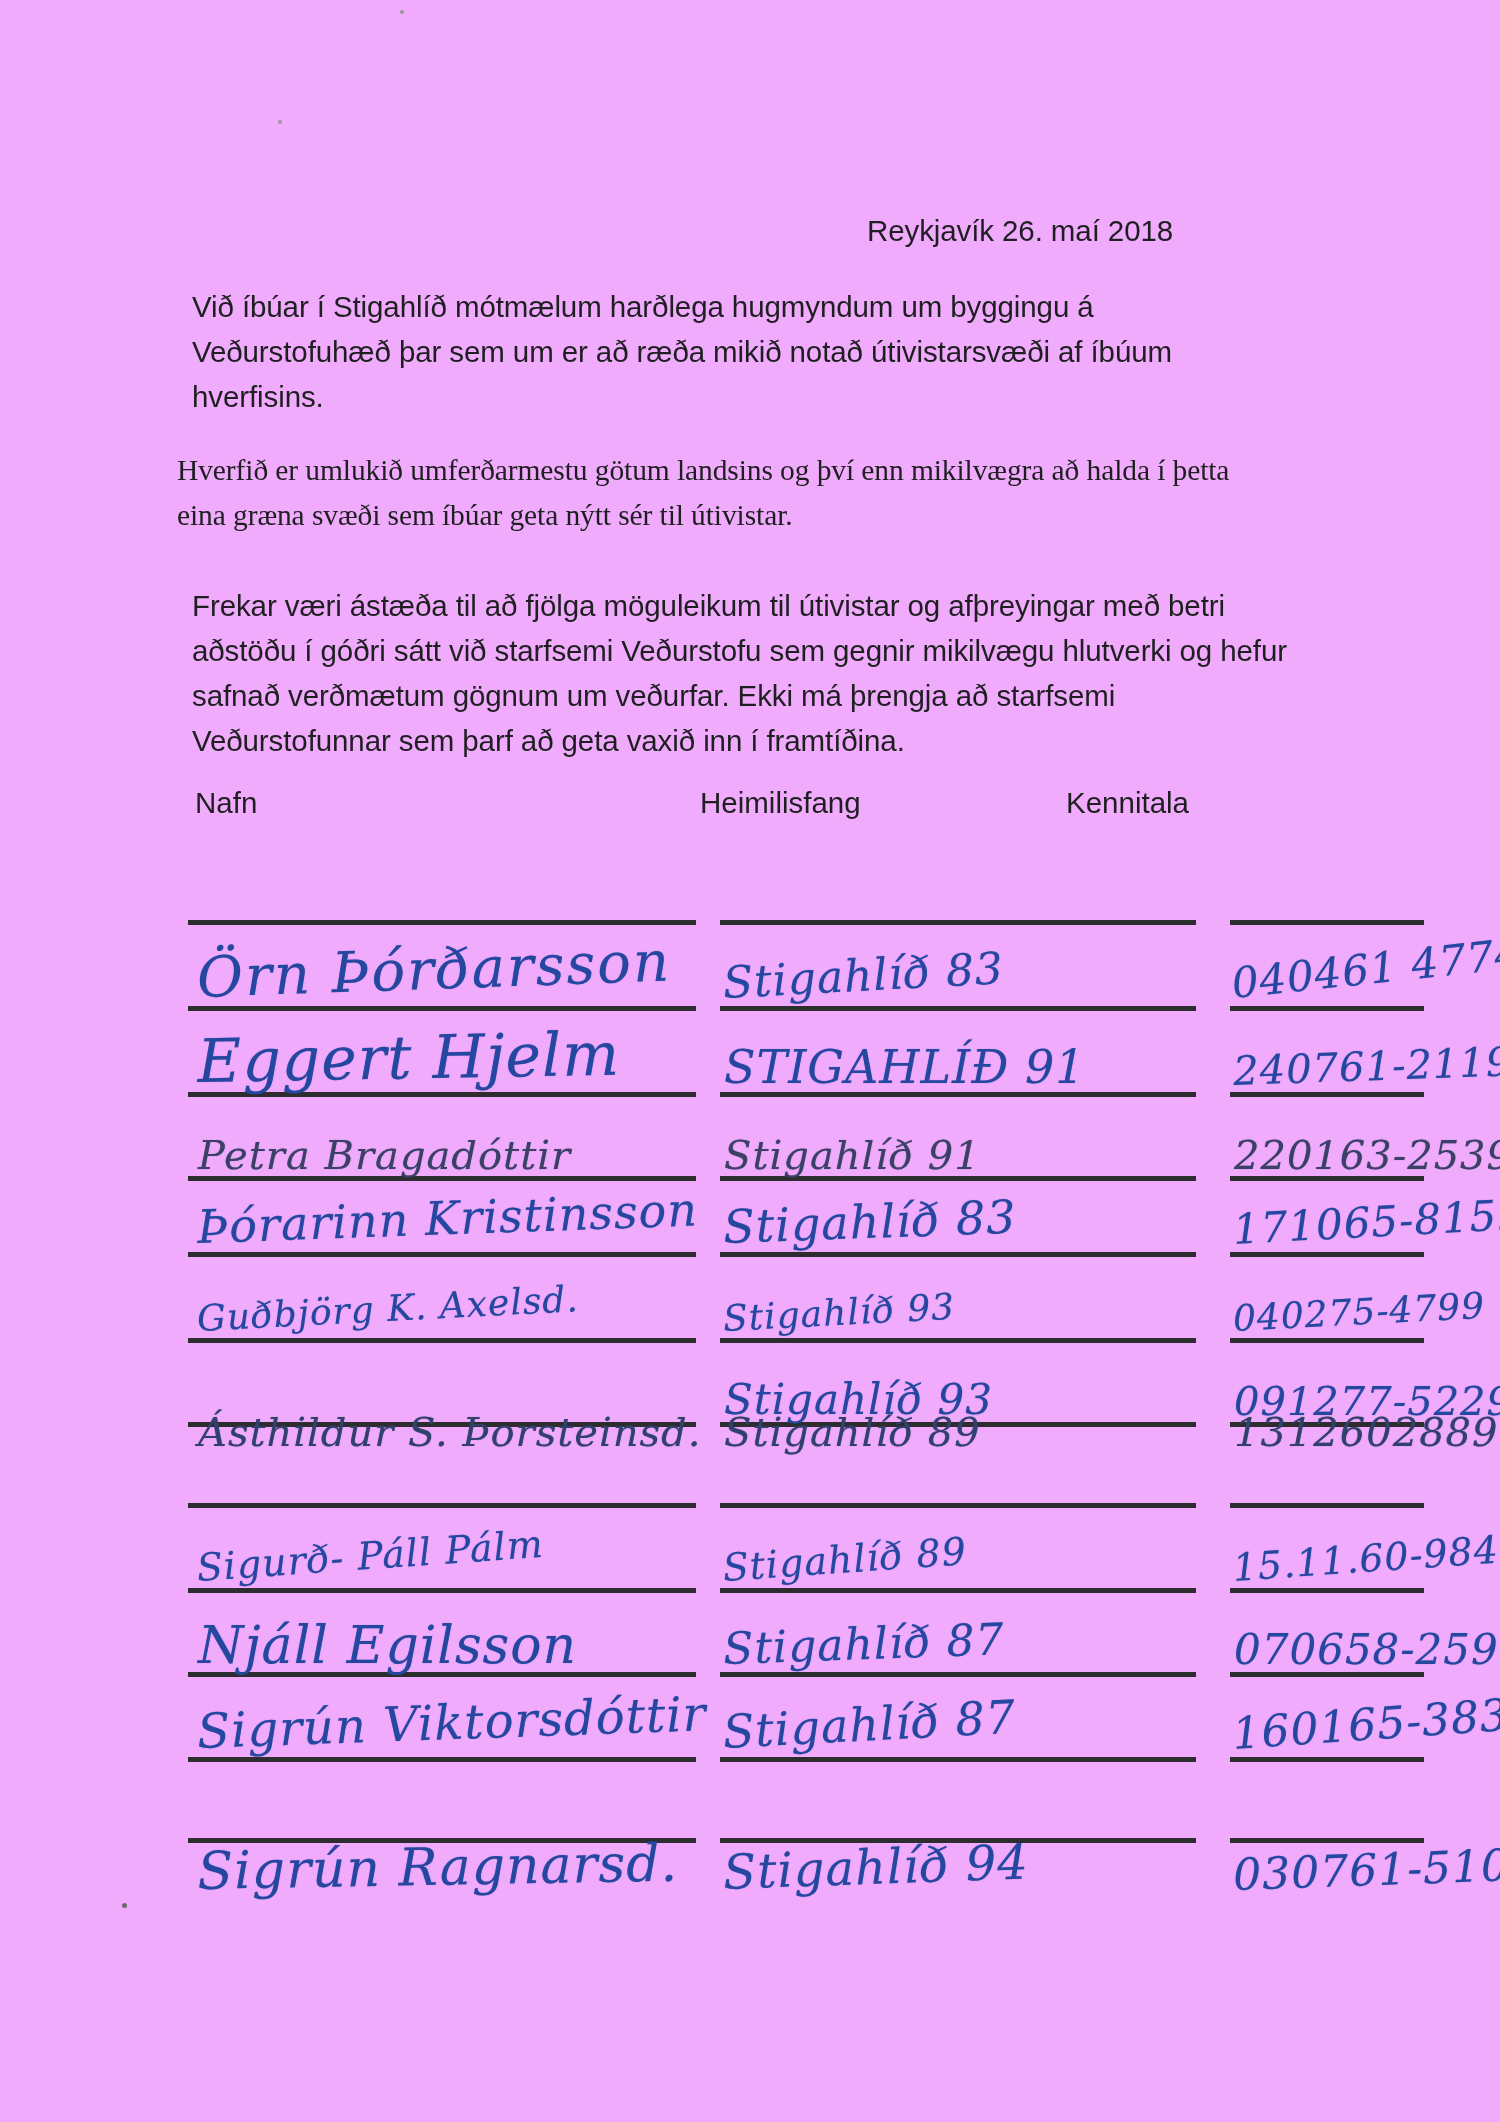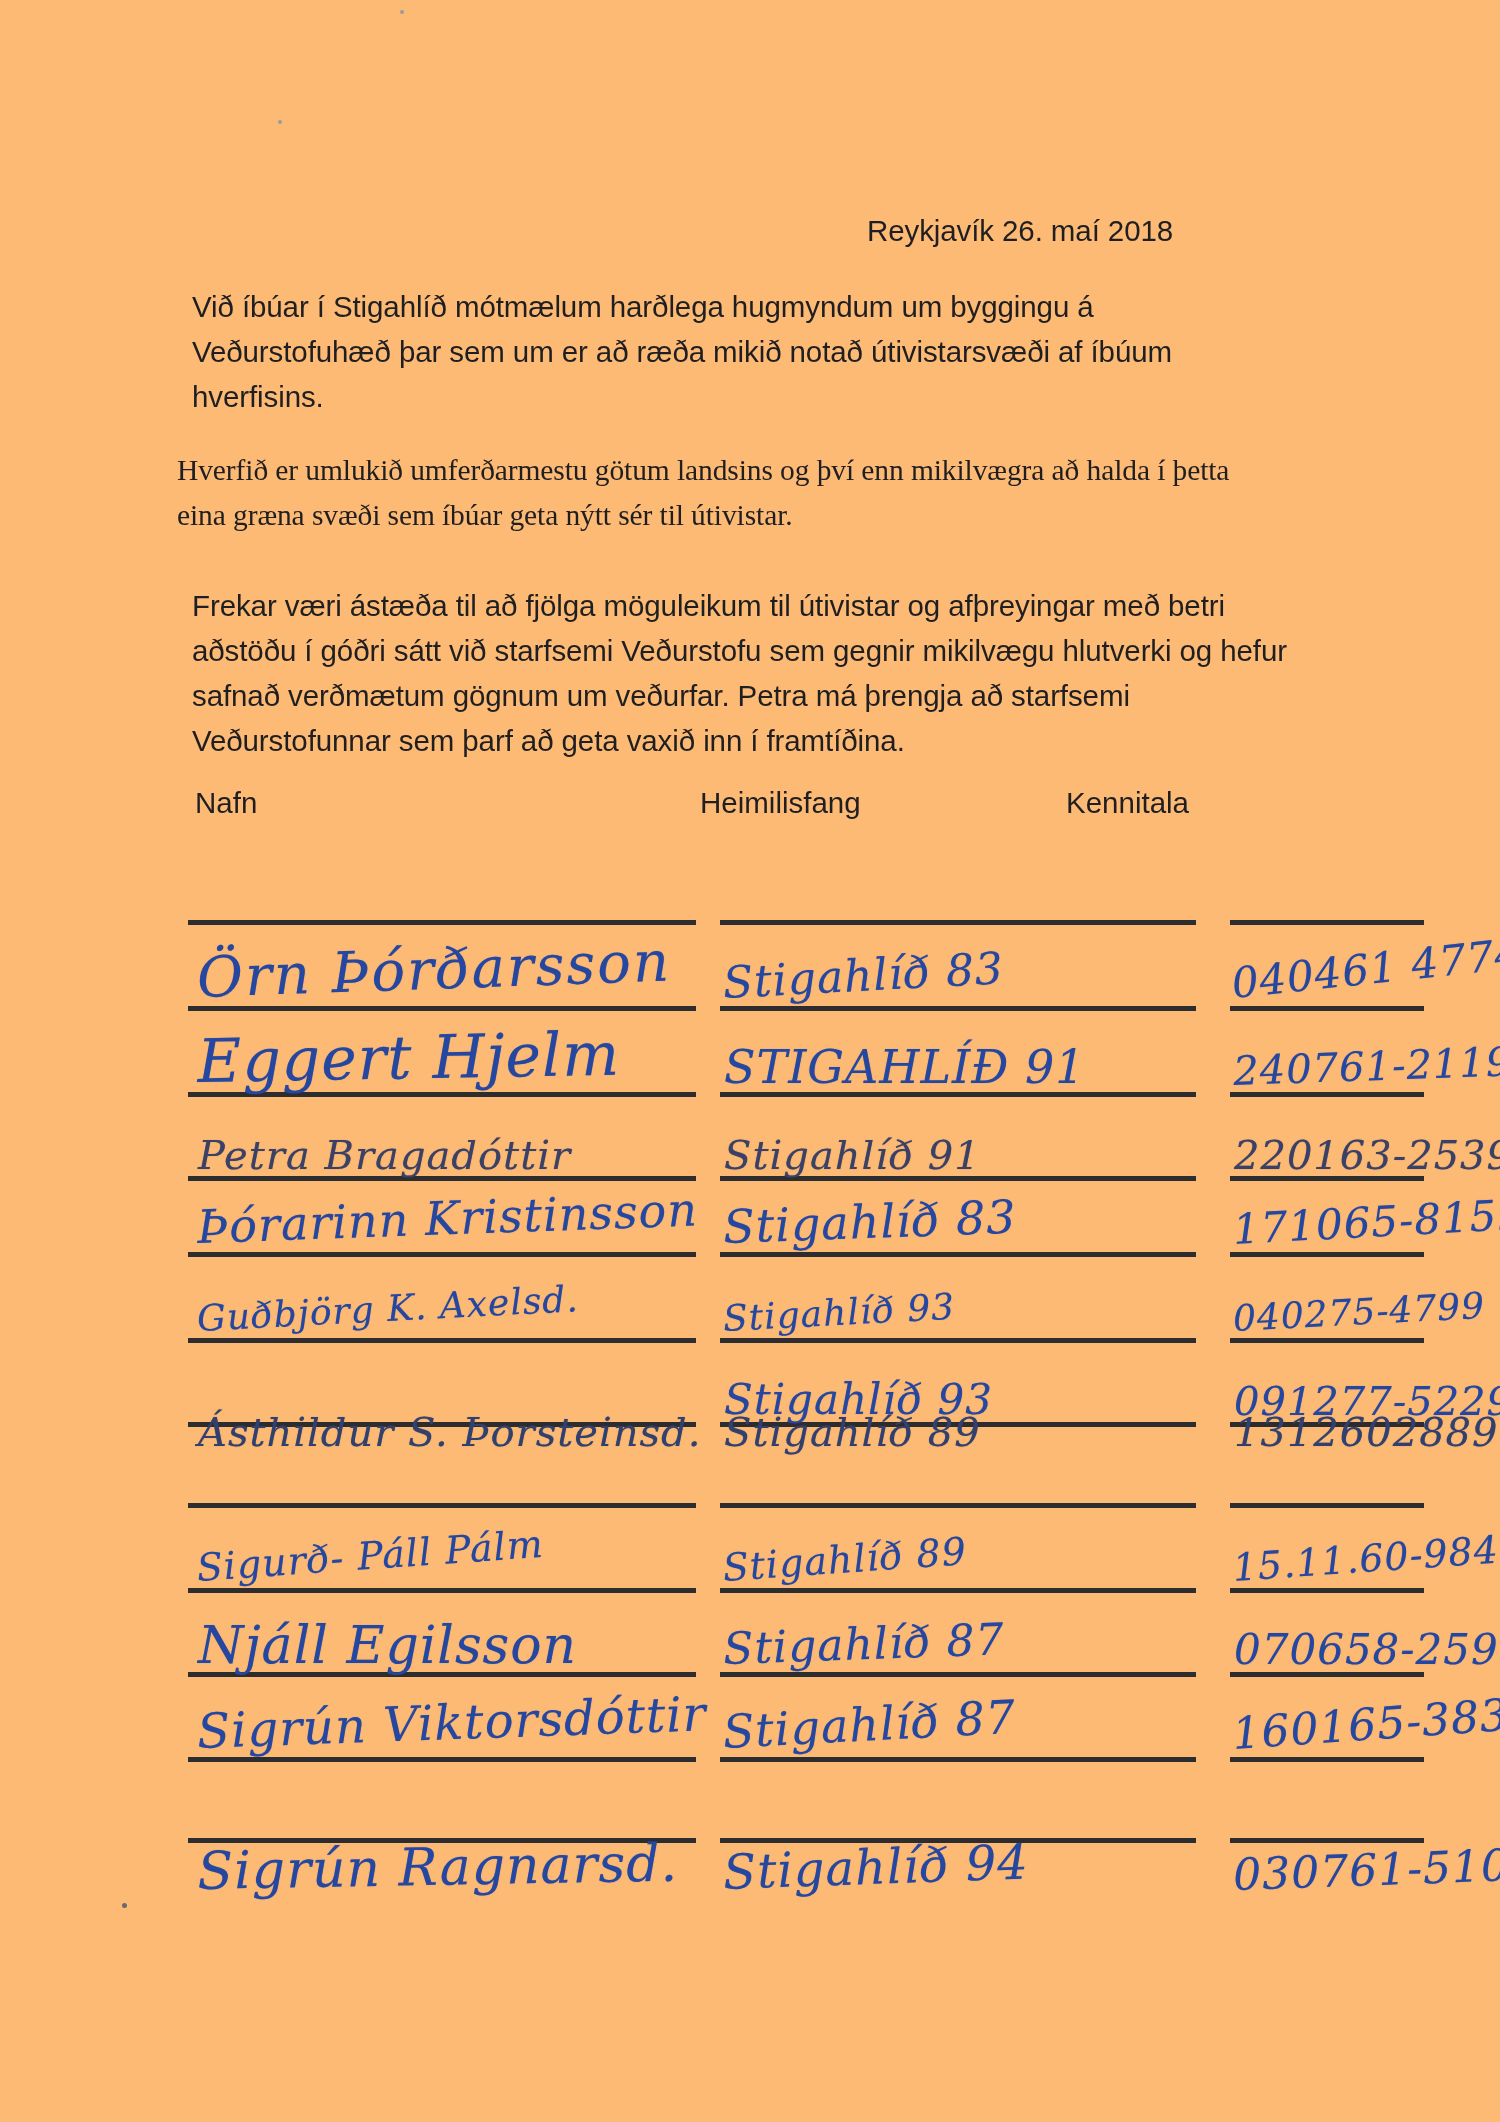--- a/index.html
+++ b/index.html
@@ -1,21 +1,21 @@
 <!DOCTYPE html>
 <html><head>
 <meta charset="utf-8">
 <style>
   html,body{margin:0;padding:0;background:#e8e8e8;}
   .page{
     position:relative;
     width:1500px;
     height:2122px;
     margin:0 auto;
-    background:#fdba74;
+    background:#f0abfc;
     overflow:hidden;
     font-family:"Liberation Sans", sans-serif;
     color:#1f1f22;
   }
   
   .typed{
     position:absolute;
     font-size:29.5px;
     line-height:45px;
     letter-spacing:-0.1px;
@@ -98,21 +98,21 @@
   .d3{left:278px; top:120px; width:4px; height:4px; background:#9a9a9a;}
 </style>
 </head>
 <body>
 
 <div class="page">
 
   <div class="typed date">Reykjavík 26. maí 2018</div>
   <div class="typed p1">Við íbúar í Stigahlíð mótmælum harðlega hugmyndum um byggingu á Veðurstofuhæð þar sem um er að ræða mikið notað útivistarsvæði af íbúum hverfisins.</div>
   <div class="typed p2">Hverfið er umlukið umferðarmestu götum landsins og því enn mikilvægra að halda í þetta eina græna svæði sem íbúar geta nýtt sér til útivistar.</div>
-  <div class="typed p3">Frekar væri ástæða til að fjölga möguleikum til útivistar og afþreyingar með betri aðstöðu í góðri sátt við starfsemi Veðurstofu sem gegnir mikilvægu hlutverki og hefur safnað verðmætum gögnum um veðurfar. Petra má þrengja að starfsemi Veðurstofunnar sem þarf að geta vaxið inn í framtíðina.</div>
+  <div class="typed p3">Frekar væri ástæða til að fjölga möguleikum til útivistar og afþreyingar með betri aðstöðu í góðri sátt við starfsemi Veðurstofu sem gegnir mikilvægu hlutverki og hefur safnað verðmætum gögnum um veðurfar. Ekki má þrengja að starfsemi Veðurstofunnar sem þarf að geta vaxið inn í framtíðina.</div>
 
   <div class="hdr hdr-name">Nafn</div>
   <div class="hdr hdr-addr">Heimilisfang</div>
   <div class="hdr hdr-kt">Kennitala</div>
 
   <div class="line-row" style="top:920px">
       <i class="seg s1"></i>
       <i class="seg s2"></i>
       <i class="seg s3"></i>
     </div>

